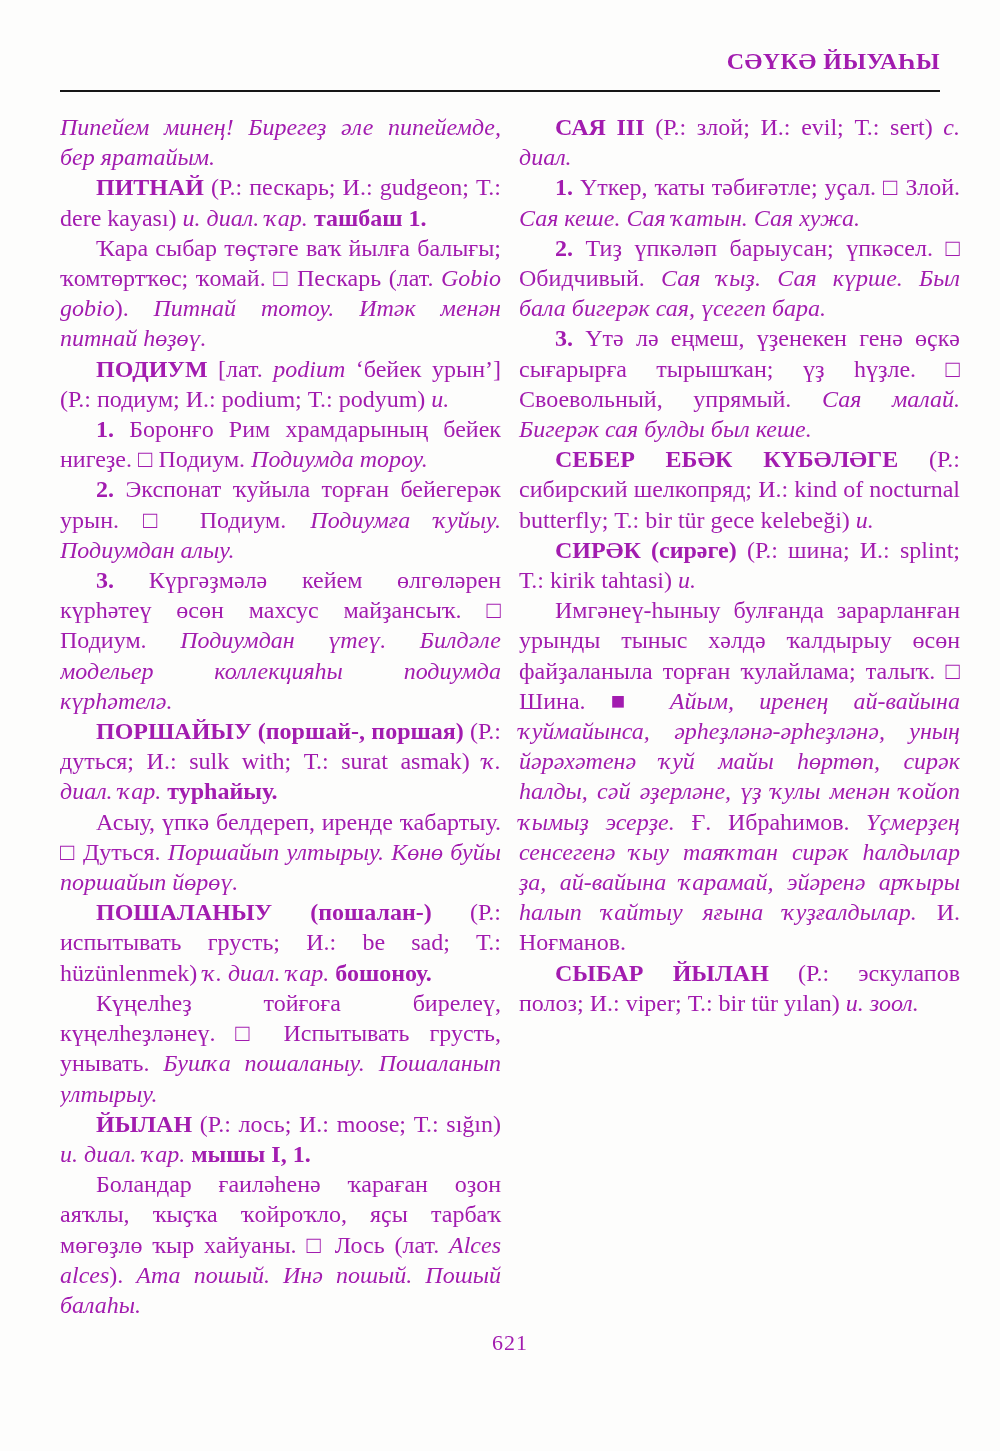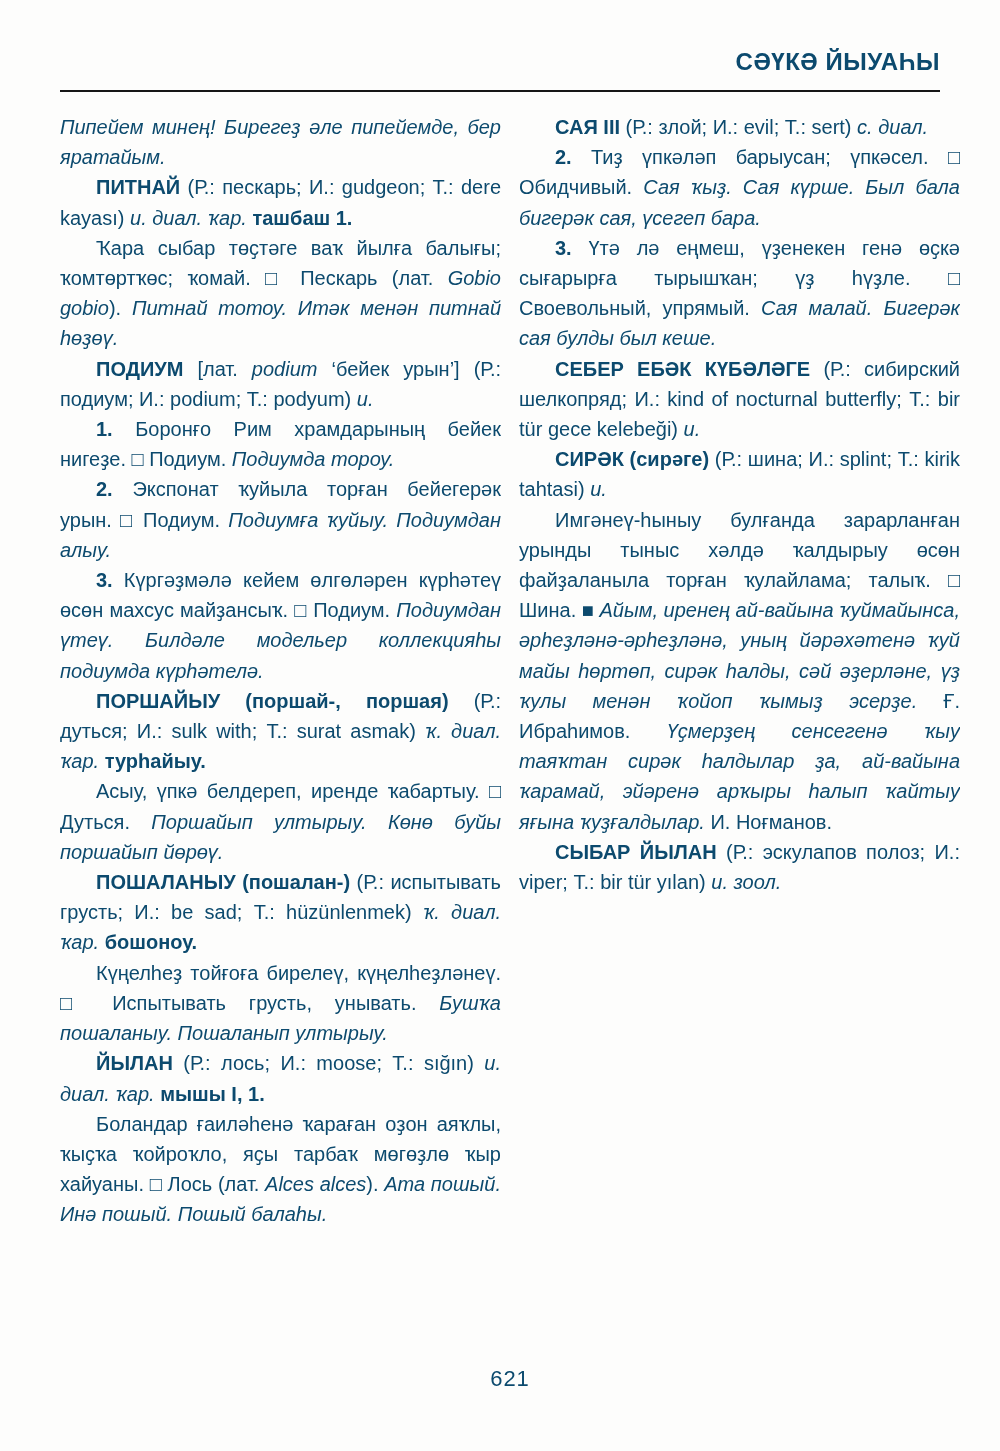--- a/index.html
+++ b/index.html
@@ -5,22 +5,22 @@
   html, body {
     margin: 0;
     padding: 0;
     background: #ffffff;
   }
   .page {
     position: relative;
     width: 1000px;
     height: 1451px;
     background: #fdfdfc;
-    color: #0c4a6e;
-    font-family: Liberation Sans, sans-serif;
+    color: #a21caf;
+    font-family: Liberation Serif, serif;
     overflow: hidden;
   }
   .running-head {
     position: absolute;
     top: 48px;
     left: 60px;
     width: 880px;
     text-align: right;
     font-weight: bold;
     font-size: 24px;
@@ -41,42 +41,41 @@
     left: 60px;
     width: 900px;
     height: 1222px;
     display: flex;
     gap: 18px;
     overflow: hidden;
   }
   .col {
     width: calc((100% - 18px) / 2);
     text-align: justify;
-    font-size: 20px;
+    font-size: 24px;
     line-height: 30.2px;
   }
   .col p.para {
     margin: 0;
     text-indent: 36px;
   }
   .col p.para.noindent {
     text-indent: 0;
   }
   .b  { font-weight: bold; }
   .i  { font-style: italic; }
   .r  { }
   .page-number {
     position: absolute;
     top: 1330px;
     left: 60px;
     width: 900px;
     text-align: center;
     font-size: 22px;
     letter-spacing: 1px;
-    margin-top: 36px;
   }
 </style>
 </head>
 <body>
 
 <div class="page">
   <div class="running-head">СӘҮКӘ ЙЫУАҺЫ</div>
   <div class="head-rule"></div>
   <div class="columns">
     <div class="col">
@@ -89,20 +88,21 @@
         <p class="para"><span class="b">3. </span><span class="r">Күргәҙмәлә кейем өлгөләрен күрһәтеү өсөн махсус майҙансыҡ. □ Подиум. </span><span class="i">Подиумдан үтеү. Билдәле модельер коллекцияһы подиумда күрһәтелә.</span></p>
         <p class="para"><span class="b">ПОРШАЙЫУ (поршай-, поршая) </span><span class="r">(Р.: дуться; И.: sulk with; Т.: surat asmak) </span><span class="i">ҡ. диал. ҡар. </span><span class="b">турһайыу.</span></p>
         <p class="para"><span class="r">Асыу, үпкә белдереп, иренде ҡабартыу. □ Дуться. </span><span class="i">Поршайып ултырыу. Көнө буйы поршайып йөрөү.</span></p>
         <p class="para"><span class="b">ПОШАЛАНЫУ (пошалан-) </span><span class="r">(Р.: испытывать грусть; И.: be sad; Т.: hüzünlenmek) </span><span class="i">ҡ. диал. ҡар. </span><span class="b">бошоноу.</span></p>
         <p class="para"><span class="r">Күңелһеҙ тойғоға бирелеү, күңелһеҙләнеү. □ Испытывать грусть, унывать. </span><span class="i">Бушҡа пошаланыу. Пошаланып ултырыу.</span></p>
         <p class="para"><span class="b">ЙЫЛАН </span><span class="r">(Р.: лось; И.: moose; Т.: sığın) </span><span class="i">и. диал. ҡар. </span><span class="b">мышы I, 1.</span></p>
         <p class="para"><span class="r">Боландар ғаиләһенә ҡараған оҙон аяҡлы, ҡыҫҡа ҡойроҡло, яҫы тарбаҡ мөгөҙлө ҡыр хайуаны. □ Лось (лат. </span><span class="i">Alces alces</span><span class="r">). </span><span class="i">Ата пошый. Инә пошый. Пошый балаһы.</span></p>
       </div>
     <div class="col">
         <p class="para"><span class="b">САЯ III </span><span class="r">(Р.: злой; И.: evil; Т.: sert) </span><span class="i">с. диал.</span></p>
+        <p class="para"><span class="b">1. </span><span class="r">Үткер, ҡаты тәбиғәтле; уҫал. □ Злой. </span><span class="i">Сая кеше. Сая ҡатын. Сая хужа.</span></p>
         <p class="para"><span class="b">2. </span><span class="r">Тиҙ үпкәләп барыусан; үпкәсел. □ Обидчивый. </span><span class="i">Сая ҡыҙ. Сая күрше. Был бала бигерәк сая, үсегеп бара.</span></p>
         <p class="para"><span class="b">3. </span><span class="r">Үтә лә еңмеш, үҙенекен генә өҫкә сығарырға тырышҡан; үҙ һүҙле. □ Своевольный, упрямый. </span><span class="i">Сая малай. Бигерәк сая булды был кеше.</span></p>
         <p class="para"><span class="b">СЕБЕР ЕБӘК КҮБӘЛӘГЕ </span><span class="r">(Р.: сибирский шелкопряд; И.: kind of nocturnal butterfly; Т.: bir tür gece kelebeği) </span><span class="i">и.</span></p>
         <p class="para"><span class="b">СИРӘК (сирәге) </span><span class="r">(Р.: шина; И.: splint; Т.: kirik tahtasi) </span><span class="i">и.</span></p>
         <p class="para"><span class="r">Имгәнеү-һыныу булғанда зарарланған урынды тыныс хәлдә ҡалдырыу өсөн файҙаланыла торған ҡулайлама; талыҡ. □ Шина. ■ </span><span class="i">Айым, иренең ай-вайына ҡуймайынса, әрһеҙләнә-әрһеҙләнә, уның йәрәхәтенә ҡуй майы һөртөп, сирәк һалды, сәй әҙерләне, үҙ ҡулы менән ҡойоп ҡымыҙ эсерҙе. </span><span class="r">Ғ. Ибраһимов. </span><span class="i">Үҫмерҙең сенсегенә ҡыу таяҡтан сирәк һалдылар ҙа, ай-вайына ҡарамай, эйәренә арҡыры һалып ҡайтыу яғына ҡуҙғалдылар. </span><span class="r">И. Ноғманов.</span></p>
         <p class="para"><span class="b">СЫБАР ЙЫЛАН </span><span class="r">(Р.: эскулапов полоз; И.: viper; Т.: bir tür yılan) </span><span class="i">и. зоол.</span></p>
       </div>
   </div>
   <div class="page-number">621</div>
 </div>

